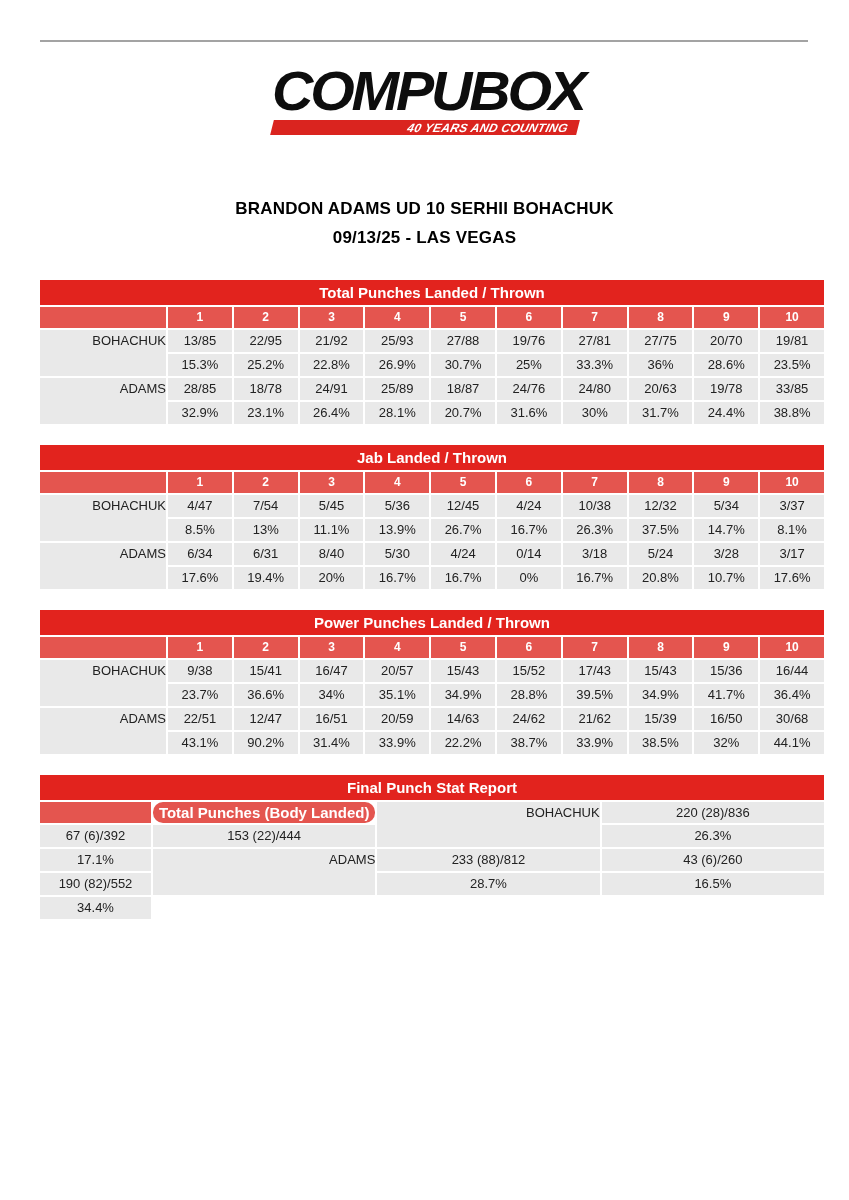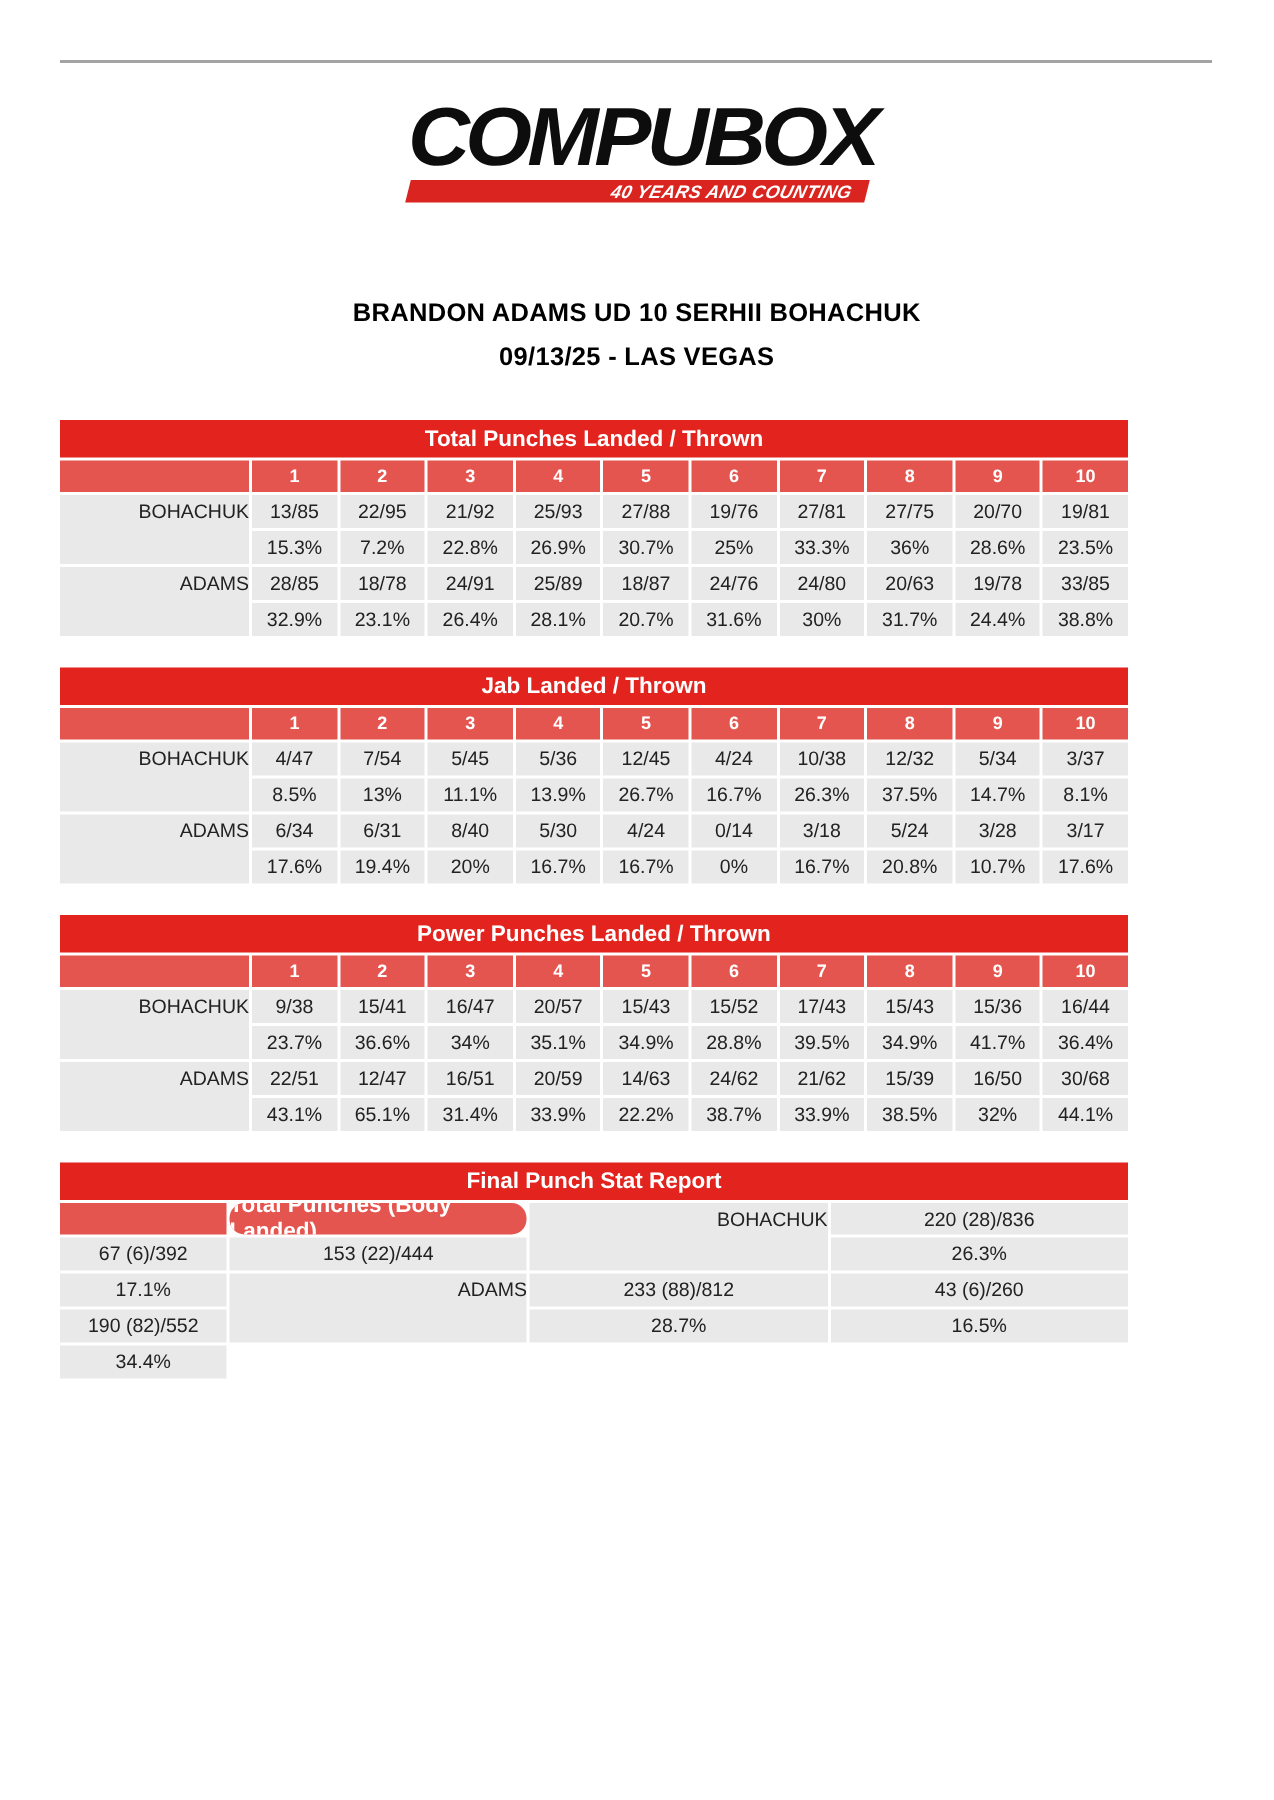--- a/index.html
+++ b/index.html
@@ -64,21 +64,21 @@
     font-weight:bold;
     font-size:17px;
     color:#000;
     letter-spacing:0.2px;
   }
   
   .tables{
     margin:32px 40px 0 40px;
   }
   .stat-grid{
-    width:712px;
+    width:784px;
     display:grid;
     gap:2px;
     margin-bottom:21px;
     grid-template-rows:25px 21px repeat(4,22px);
   }
   .grid-rounds{grid-template-columns:126px repeat(10,1fr);}
   .grid-final{grid-template-columns:111px repeat(3,1fr);}
   .cell{
     display:flex;
     align-items:center;
@@ -205,21 +205,21 @@
           <div class="cell c-val">
             <span>20/70</span>
           </div>
           <div class="cell c-val">
             <span>19/81</span>
           </div>
           <div class="cell c-pct">
             <span>15.3%</span>
           </div>
           <div class="cell c-pct">
-            <span>7.2%</span>
+            <span>25.2%</span>
           </div>
           <div class="cell c-pct">
             <span>22.8%</span>
           </div>
           <div class="cell c-pct">
             <span>26.9%</span>
           </div>
           <div class="cell c-pct">
             <span>30.7%</span>
           </div>
@@ -592,21 +592,21 @@
           <div class="cell c-val">
             <span>16/50</span>
           </div>
           <div class="cell c-val">
             <span>30/68</span>
           </div>
           <div class="cell c-pct">
             <span>43.1%</span>
           </div>
           <div class="cell c-pct">
-            <span>65.1%</span>
+            <span>90.2%</span>
           </div>
           <div class="cell c-pct">
             <span>31.4%</span>
           </div>
           <div class="cell c-pct">
             <span>33.9%</span>
           </div>
           <div class="cell c-pct">
             <span>22.2%</span>
           </div>

